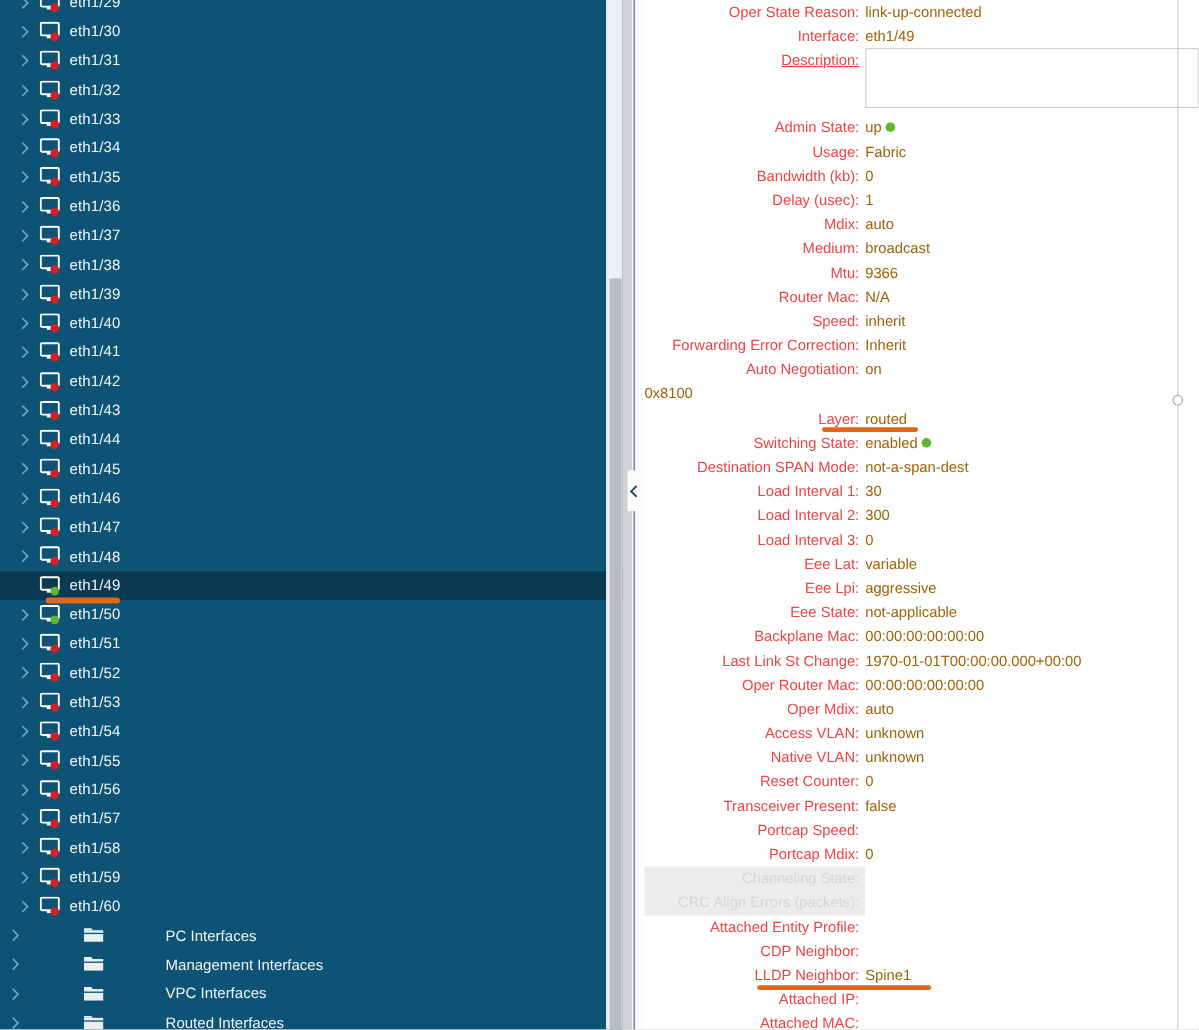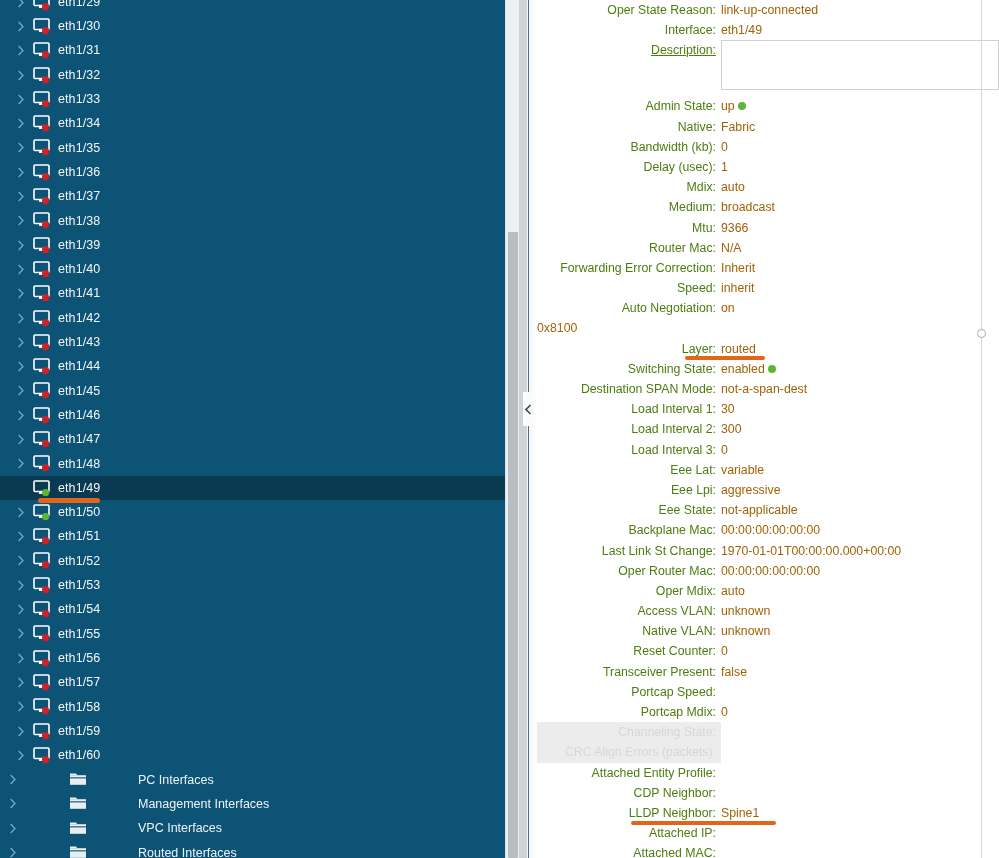--- a/index.html
+++ b/index.html
@@ -165,21 +165,21 @@
     display: flex;
     align-items: flex-start;
     height: 20.2px;
     position: relative;
   }
 
   .prop-label {
     width: 184px;
     flex: 0 0 184px;
     text-align: right;
-    color: #4d7c0f;
+    color: #ef4444;
     font-size: 12.3px;
     line-height: 20.2px;
     white-space: nowrap;
     padding-right: 5px;
     box-sizing: border-box;
   }
 
   .prop-value {
     color: #a16207;
     font-size: 12.3px;
@@ -826,21 +826,21 @@
           <textarea class="desc-box" placeholder="" style=""></textarea>
         </div>
         <div class="prop-row">
           <div class="prop-label">Admin State:</div>
           <div class="prop-value">
             <span>up</span>
             <span class="state-dot" style="background: rgb(91, 183, 49);"></span>
           </div>
         </div>
         <div class="prop-row">
-          <div class="prop-label">Native:</div>
+          <div class="prop-label">Usage:</div>
           <div class="prop-value">
             <span>Fabric</span>
           </div>
         </div>
         <div class="prop-row">
           <div class="prop-label">Bandwidth (kb):</div>
           <div class="prop-value">
             <span>0</span>
           </div>
         </div>
@@ -868,29 +868,29 @@
             <span>9366</span>
           </div>
         </div>
         <div class="prop-row">
           <div class="prop-label">Router Mac:</div>
           <div class="prop-value">
             <span>N/A</span>
           </div>
         </div>
         <div class="prop-row">
+          <div class="prop-label">Speed:</div>
+          <div class="prop-value">
+            <span>inherit</span>
+          </div>
+        </div>
+        <div class="prop-row">
           <div class="prop-label">Forwarding Error Correction:</div>
           <div class="prop-value">
             <span>Inherit</span>
-          </div>
-        </div>
-        <div class="prop-row">
-          <div class="prop-label">Speed:</div>
-          <div class="prop-value">
-            <span>inherit</span>
           </div>
         </div>
         <div class="prop-row">
           <div class="prop-label">Auto Negotiation:</div>
           <div class="prop-value">
             <span>on</span>
           </div>
         </div>
         <div class="prop-row">
           <div class="prop-value">

